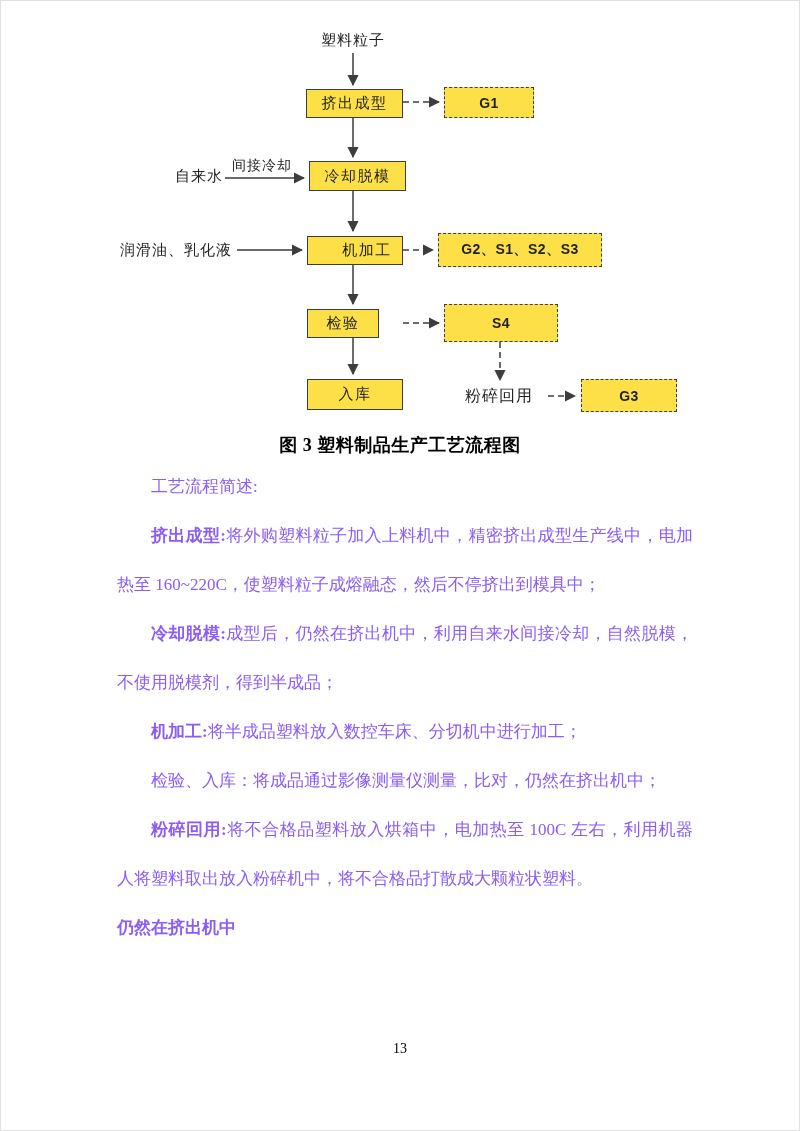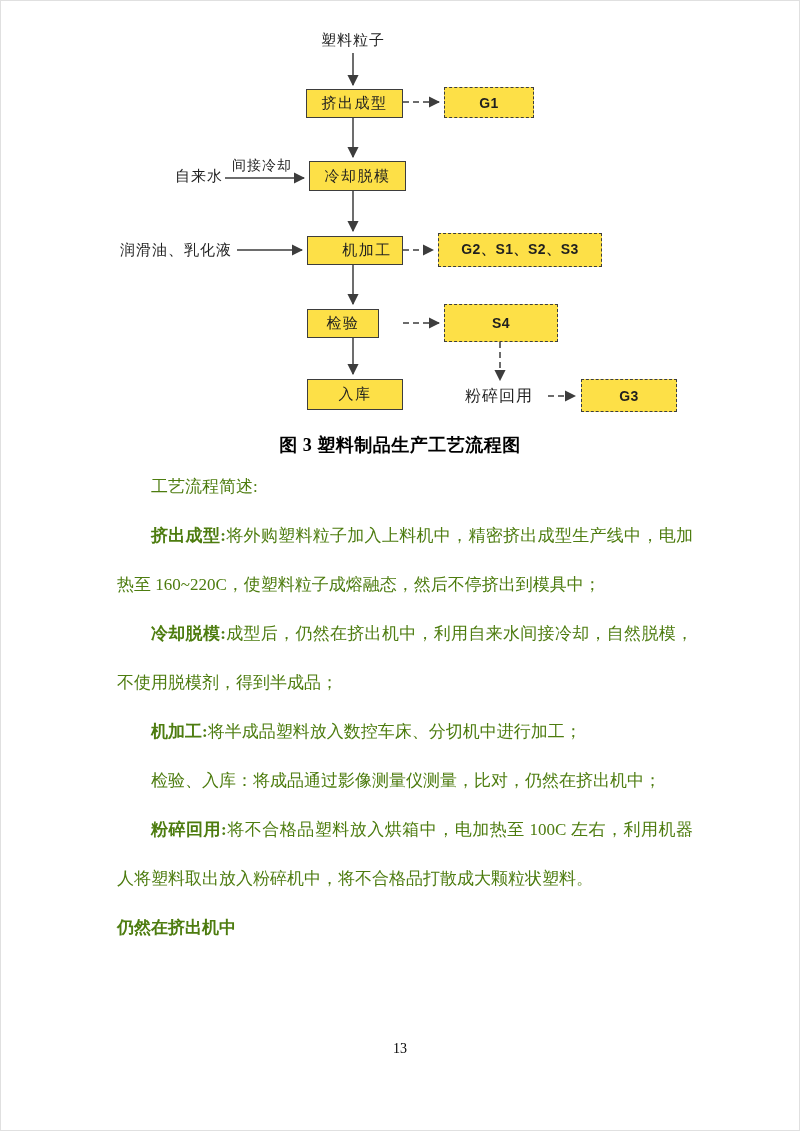--- a/index.html
+++ b/index.html
@@ -58,21 +58,21 @@
   }
 
   
   .body-text {
     position: absolute;
     top: 461px; left: 116px;
     width: 576px;
     font-size: 17px;
     line-height: 49px;
     text-align: justify;
-    color: #4d7c0f;
+    color: #8b5cf6;
   }
   .body-text p { text-indent: 2em; margin: 0; }
   .body-text p.no-indent-heading { text-indent: 0; font-weight: bold; }
   .lead { font-weight: bold; }
 
   
   .page-number {
     position: absolute;
     top: 1040px; left: 0;
     width: 100%;

